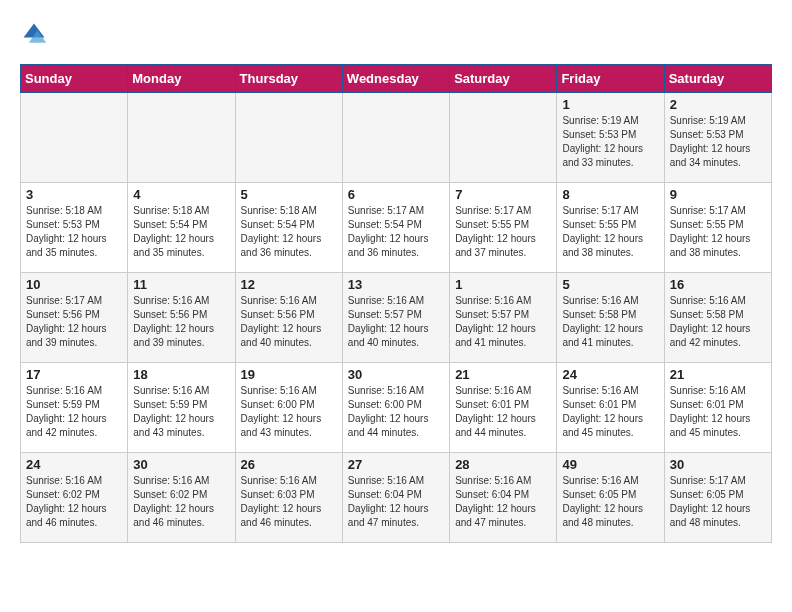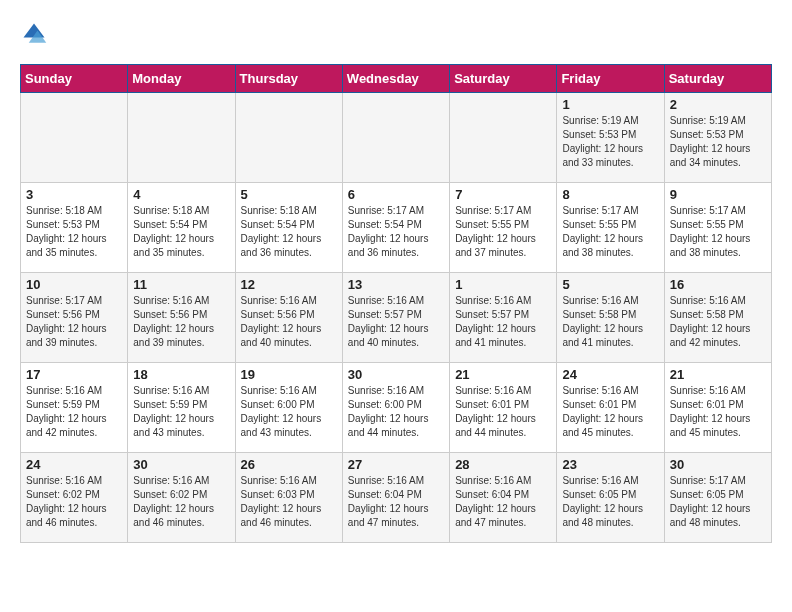--- a/index.html
+++ b/index.html
@@ -329,21 +329,21 @@
 and 47 minutes.</div>
         </td>
         <td>
           <span class="day-num">28</span>
           <div class="day-info" style="white-space: pre-line;">Sunrise: 5:16 AM
 Sunset: 6:04 PM
 Daylight: 12 hours
 and 47 minutes.</div>
         </td>
         <td>
-          <span class="day-num">23</span>
+          <span class="day-num">49</span>
           <div class="day-info" style="white-space: pre-line;">Sunrise: 5:16 AM
 Sunset: 6:05 PM
 Daylight: 12 hours
 and 48 minutes.</div>
         </td>
         <td>
           <span class="day-num">30</span>
           <div class="day-info" style="white-space: pre-line;">Sunrise: 5:17 AM
 Sunset: 6:05 PM
 Daylight: 12 hours

